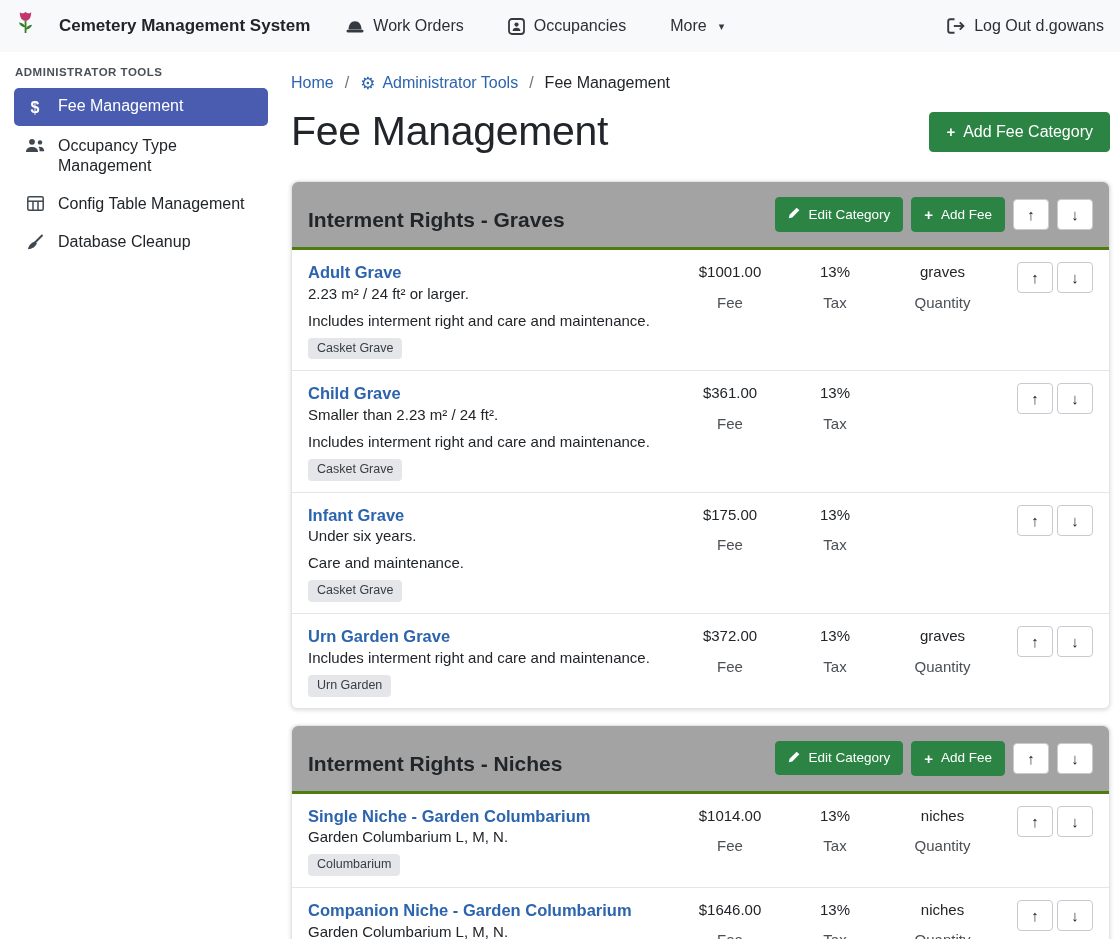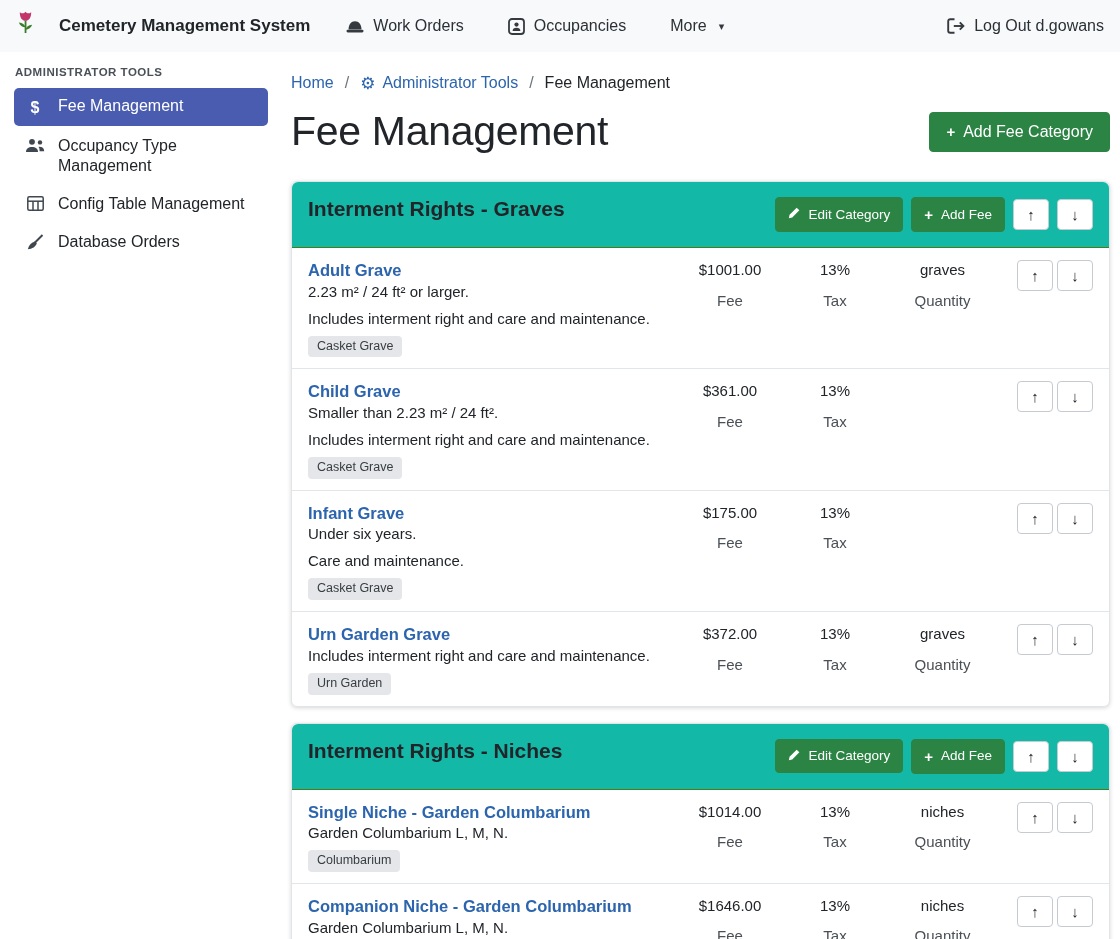--- a/index.html
+++ b/index.html
@@ -49,22 +49,22 @@
   .btn-sm { font-size:13.5px; padding:9px 12px; }
   .plus-ic { font-weight:700; font-size:15px; line-height:1; }
 
   .btn-arrow { width:36px; height:31px; background:#fff; border:1px solid #c6cbd1; border-radius:4px;
     display:inline-flex; align-items:center; justify-content:center; cursor:pointer;
     font-size:15px; font-weight:900; color:#212529; font-family:inherit; }
 
   
   .card { border:1px solid #e2e5e8; border-radius:6px; box-shadow:0 1px 4px rgba(0,0,0,.16);
     margin-bottom:16px; background:#fff; }
-  .card-header { background:#14b8a6; border-bottom:1px solid #4d7c0f; border-radius:6px 6px 0 0;
-    padding:15px 16px; display:flex; align-items:flex-start; justify-content:space-between; }
+  .card-header { background:#a3a3a3; border-bottom:3px solid #4d7c0f; border-radius:6px 6px 0 0;
+    padding:15px 16px; display:flex; align-items:flex-end; justify-content:space-between; }
   .card-title { margin:0; font-size:21px; font-weight:600; }
   .header-actions { display:flex; align-items:center; gap:8px; }
   .header-actions .btn-arrow:first-of-type { margin-left:8px; }
 
   .fee-row { display:flex; align-items:flex-start; padding:12px 16px 11px; border-bottom:1px solid #e3e6e9; }
   .fee-row:last-child { border-bottom:0; }
   .fee-info { flex:1; min-width:0; padding-right:8px; }
   .fee-name { display:inline-block; font-size:16.5px; font-weight:700; color:#2c64ad;
     text-decoration:none; cursor:pointer; line-height:1.25; }
   .fee-desc { font-size:15px; margin-top:2px; line-height:1.2; }
@@ -162,21 +162,21 @@
       </span>
       <span>Config Table Management</span>
     </a>
     <a class="side-item">
       <span class="s-icon">
         <svg width="18" height="16" viewBox="0 0 18 16">
           <line x1="16.5" y1="1" x2="8.5" y2="9" stroke="currentColor" stroke-width="2"></line>
           <path d="M9 7.5 C5.5 8.5 3 10.8 1.8 15.2 C6.3 15 9.8 12.8 10.8 9.3 Z" fill="currentColor"></path>
         </svg>
       </span>
-      <span>Database Orders</span>
+      <span>Database Cleanup</span>
     </a>
   </aside>
 
   <main>
 
     <div class="breadcrumb">
       <a>Home</a>
       <span class="sep">/</span>
       <a>
         <span class="gear">⚙</span>

